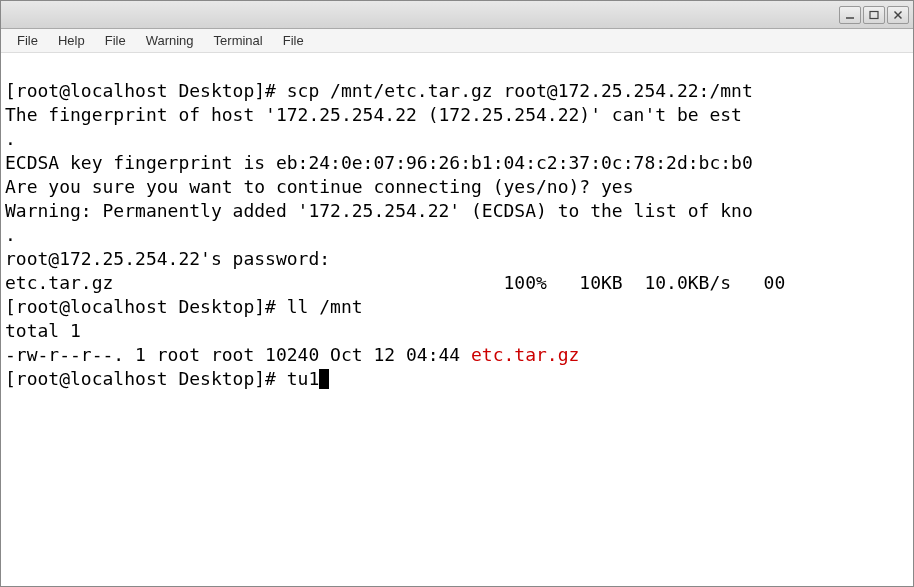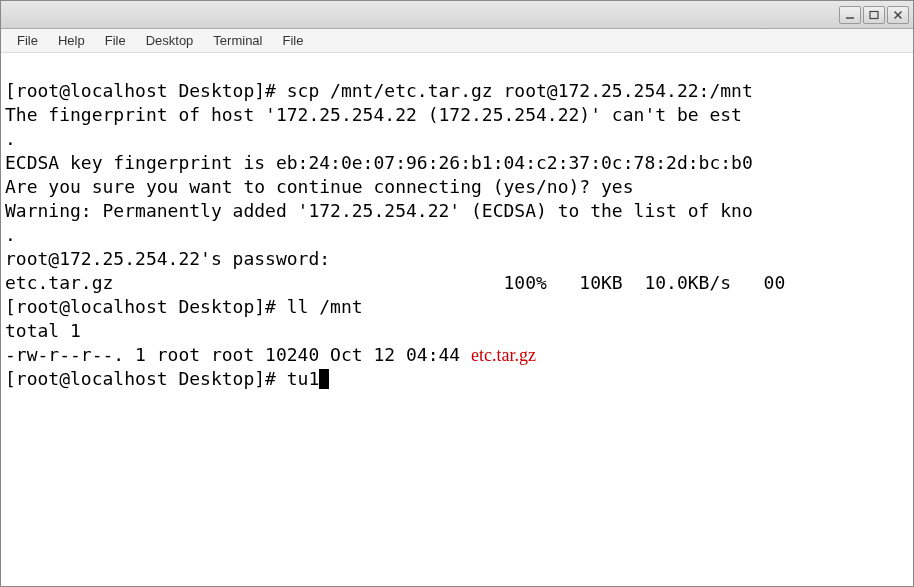--- a/index.html
+++ b/index.html
@@ -66,21 +66,21 @@
     font-family: "DejaVu Sans Mono", "Liberation Mono", monospace;
     font-size: 18px;
     line-height: 24px;
     padding: 2px 4px;
     background: #fff;
     color: #000;
     white-space: pre;
     overflow: hidden;
     height: calc(100% - 52px);
   }
-  .red { color: #cc0000; font-family: Liberation Serif, serif; }
+  .red { color: #cc0000; }
   .cursor {
     display: inline-block;
     width: 10px;
     height: 20px;
     background: #000;
     vertical-align: text-bottom;
   }
 </style>
 </head>
 <body>
@@ -103,21 +103,21 @@
           <line x1="8.5" y1="1.5" x2="1.5" y2="8.5" stroke="#444" stroke-width="1.5"></line>
         </svg>
     </div>
   </div>
 </div>
 
 <div class="menubar">
   <span class="menu-item">File</span>
   <span class="menu-item">Help</span>
   <span class="menu-item">File</span>
-  <span class="menu-item">Desktop</span>
+  <span class="menu-item">Warning</span>
   <span class="menu-item">Terminal</span>
   <span class="menu-item">File</span>
 </div>
 
 <div class="terminal">
 <span>[root@localhost Desktop]# </span><span>scp /mnt/etc.tar.gz root@172.25.254.22:/mnt</span>
 <span>The fingerprint of host '172.25.254.22 (172.25.254.22)' can't be est</span>
 <span>.</span>
 <span>ECDSA key fingerprint is eb:24:0e:07:96:26:b1:04:c2:37:0c:78:2d:bc:b0</span>
 <span>Are you sure you want to continue connecting (yes/no)? yes</span>

